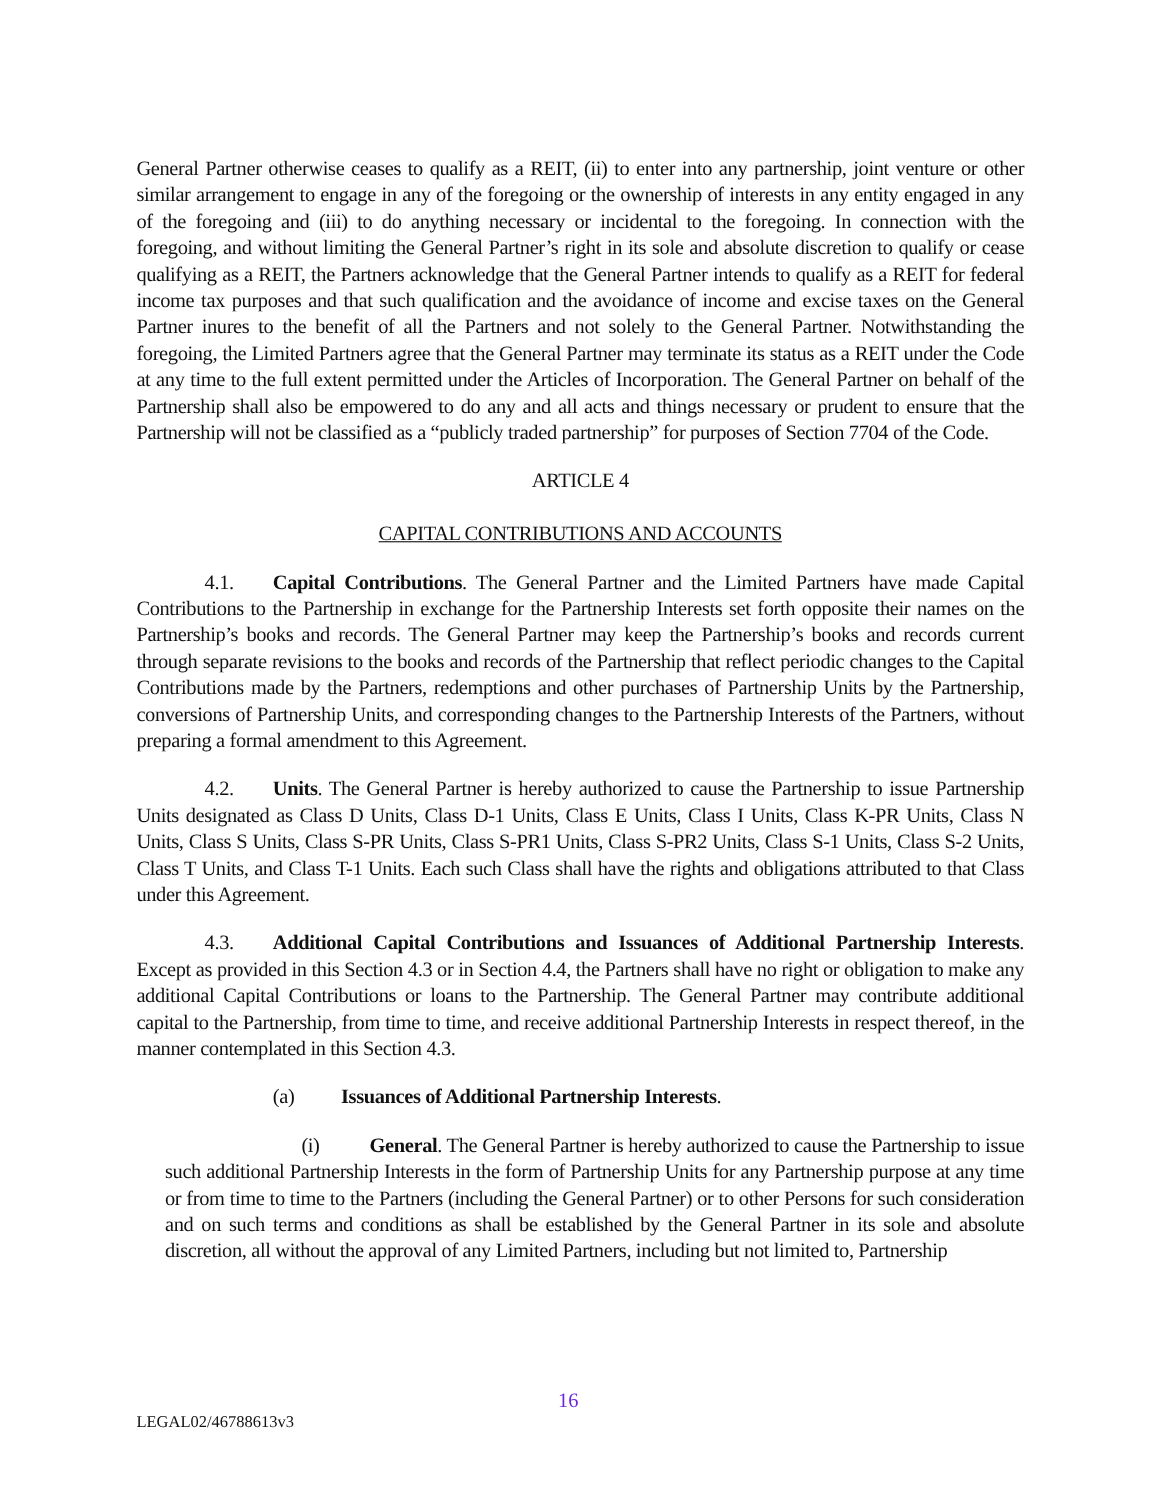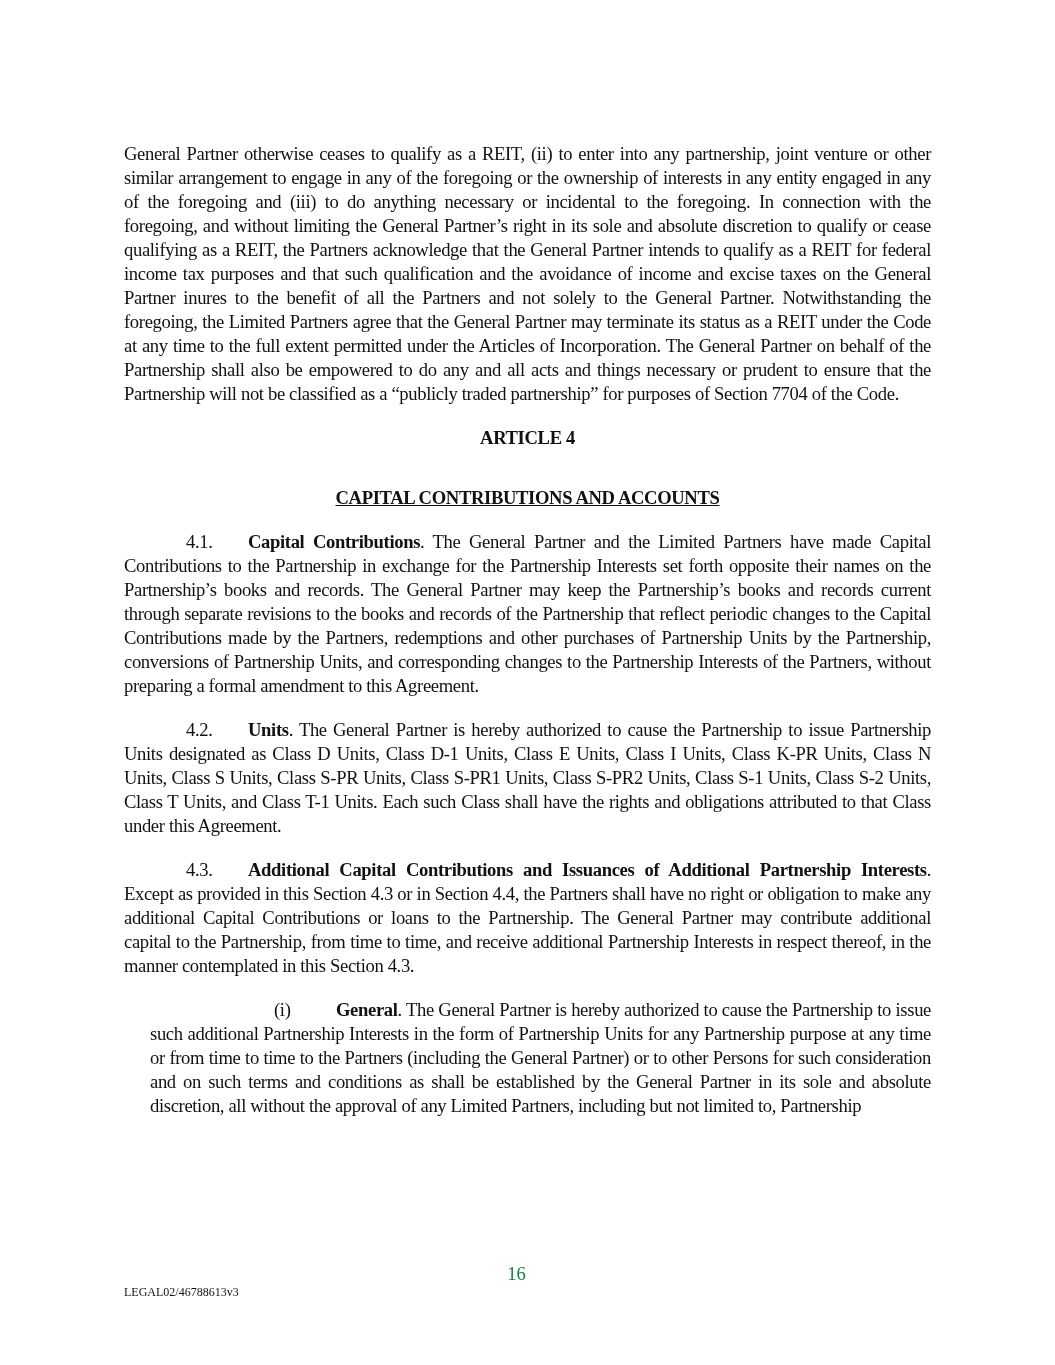--- a/index.html
+++ b/index.html
@@ -5,47 +5,48 @@
   html, body { margin: 0; padding: 0; background: #ffffff; }
   body { width: 1055px; height: 1365px; position: relative; overflow: hidden; }
   .page {
     position: absolute; left: 124px; top: 142px; width: 807px;
     font-family: "Liberation Serif", "DejaVu Serif", serif;
     font-size: 18.6px; line-height: 24px; color: #111;
     letter-spacing: -0.35px;
   }
   p { margin: 0; text-align: justify; }
   .para-top { }
-  .article-num { text-align: center; font-weight: bold; margin-top: 20px; }
-  .article-title { text-align: center; font-weight: bold; text-decoration: underline; margin-top: 36px; }
+  .article-num { text-align: center; font-weight: normal; margin-top: 20px; }
+  .article-title { text-align: center; font-weight: normal; text-decoration: underline; margin-top: 24px; }
   .section { margin-top: 20px; text-indent: 62px; }
   .sec-num { font-weight: normal; display: inline-block; width: 62px; text-indent: 0; }
   .sec-head { font-weight: bold; }
   .sub-a { margin-top: 20px; padding-left: 124px; }
   .sub-a .label { display: inline-block; width: 62px; }
   .sub-i { margin-top: 20px; margin-left: 26px; text-indent: 124px; }
   .sub-i .label { display: inline-block; width: 62px; text-indent: 0; }
   .footer-page { position: absolute; top: 1263px; left: 0; width: 1033px; text-align: center;
-    font-family: "Liberation Serif", "DejaVu Serif", serif; font-size: 18.6px; color: #15803d; }
+    font-family: "Liberation Serif", "DejaVu Serif", serif; font-size: 18.6px; color: #6d28d9; }
   .footer-id { position: absolute; top: 1285px; left: 124px;
-    font-family: "Liberation Serif", "DejaVu Serif", serif; font-size: 12px; color: #111; }
+    font-family: "Liberation Serif", "DejaVu Serif", serif; font-size: 15px; color: #111; }
 </style>
 </head>
 <body>
 
 <div class="page">
   <p class="para-top">General Partner otherwise ceases to qualify as a REIT, (ii) to enter into any partnership, joint venture or other similar arrangement to engage in any of the foregoing or the ownership of interests in any entity engaged in any of the foregoing and (iii) to do anything necessary or incidental to the foregoing. In connection with the foregoing, and without limiting the General Partner’s right in its sole and absolute discretion to qualify or cease qualifying as a REIT, the Partners acknowledge that the General Partner intends to qualify as a REIT for federal income tax purposes and that such qualification and the avoidance of income and excise taxes on the General Partner inures to the benefit of all the Partners and not solely to the General Partner. Notwithstanding the foregoing, the Limited Partners agree that the General Partner may terminate its status as a REIT under the Code at any time to the full extent permitted under the Articles of Incorporation. The General Partner on behalf of the Partnership shall also be empowered to do any and all acts and things necessary or prudent to ensure that the Partnership will not be classified as a “publicly traded partnership” for purposes of Section 7704 of the Code.</p>
 
   <p class="article-num">ARTICLE 4</p>
   <p class="article-title">CAPITAL CONTRIBUTIONS AND ACCOUNTS</p>
 
   <p class="section"><span class="sec-num">4.1.</span><span class="sec-head">Capital Contributions</span><span>. The General Partner and the Limited Partners have made Capital Contributions to the Partnership in exchange for the Partnership Interests set forth opposite their names on the Partnership’s books and records. The General Partner may keep the Partnership’s books and records current through separate revisions to the books and records of the Partnership that reflect periodic changes to the Capital Contributions made by the Partners, redemptions and other purchases of Partnership Units by the Partnership, conversions of Partnership Units, and corresponding changes to the Partnership Interests of the Partners, without preparing a formal amendment to this Agreement.</span></p>
 
   <p class="section"><span class="sec-num">4.2.</span><span class="sec-head">Units</span><span>. The General Partner is hereby authorized to cause the Partnership to issue Partnership Units designated as Class D Units, Class D-1 Units, Class E Units, Class I Units, Class K-PR Units, Class N Units, Class S Units, Class S-PR Units, Class S-PR1 Units, Class S-PR2 Units, Class S-1 Units, Class S-2 Units, Class T Units, and Class T-1 Units. Each such Class shall have the rights and obligations attributed to that Class under this Agreement.</span></p>
 
   <p class="section"><span class="sec-num">4.3.</span><span class="sec-head">Additional Capital Contributions and Issuances of Additional Partnership Interests</span><span>. Except as provided in this Section 4.3 or in Section 4.4, the Partners shall have no right or obligation to make any additional Capital Contributions or loans to the Partnership. The General Partner may contribute additional capital to the Partnership, from time to time, and receive additional Partnership Interests in respect thereof, in the manner contemplated in this Section 4.3.</span></p>
 
+  <p class="sub-a"><span class="label">(a)</span><span class="sec-head">Issuances of Additional Partnership Interests</span><span>.</span></p>
 
   <p class="sub-i"><span class="label">(i)</span><span class="sec-head">General</span><span>. The General Partner is hereby authorized to cause the Partnership to issue such additional Partnership Interests in the form of Partnership Units for any Partnership purpose at any time or from time to time to the Partners (including the General Partner) or to other Persons for such consideration and on such terms and conditions as shall be established by the General Partner in its sole and absolute discretion, all without the approval of any Limited Partners, including but not limited to, Partnership</span></p>
 </div>
 
 <div class="footer-page">16</div>
 <div class="footer-id">LEGAL02/46788613v3</div>
 
 </body></html>

